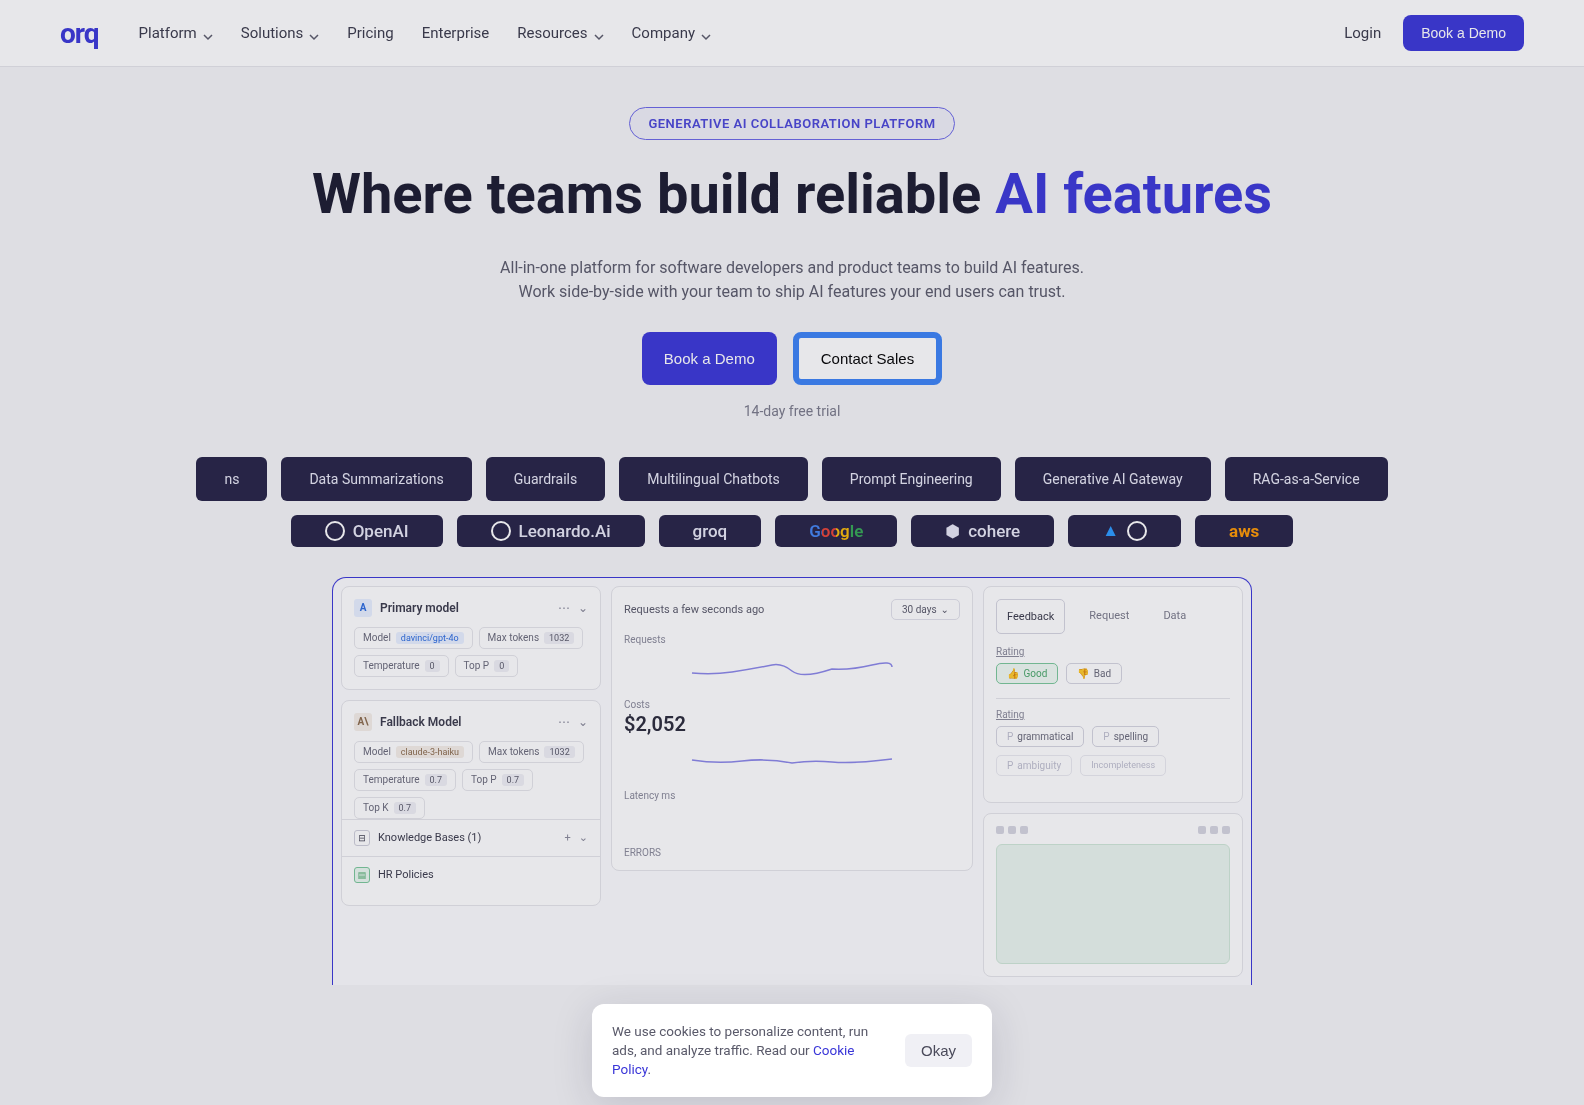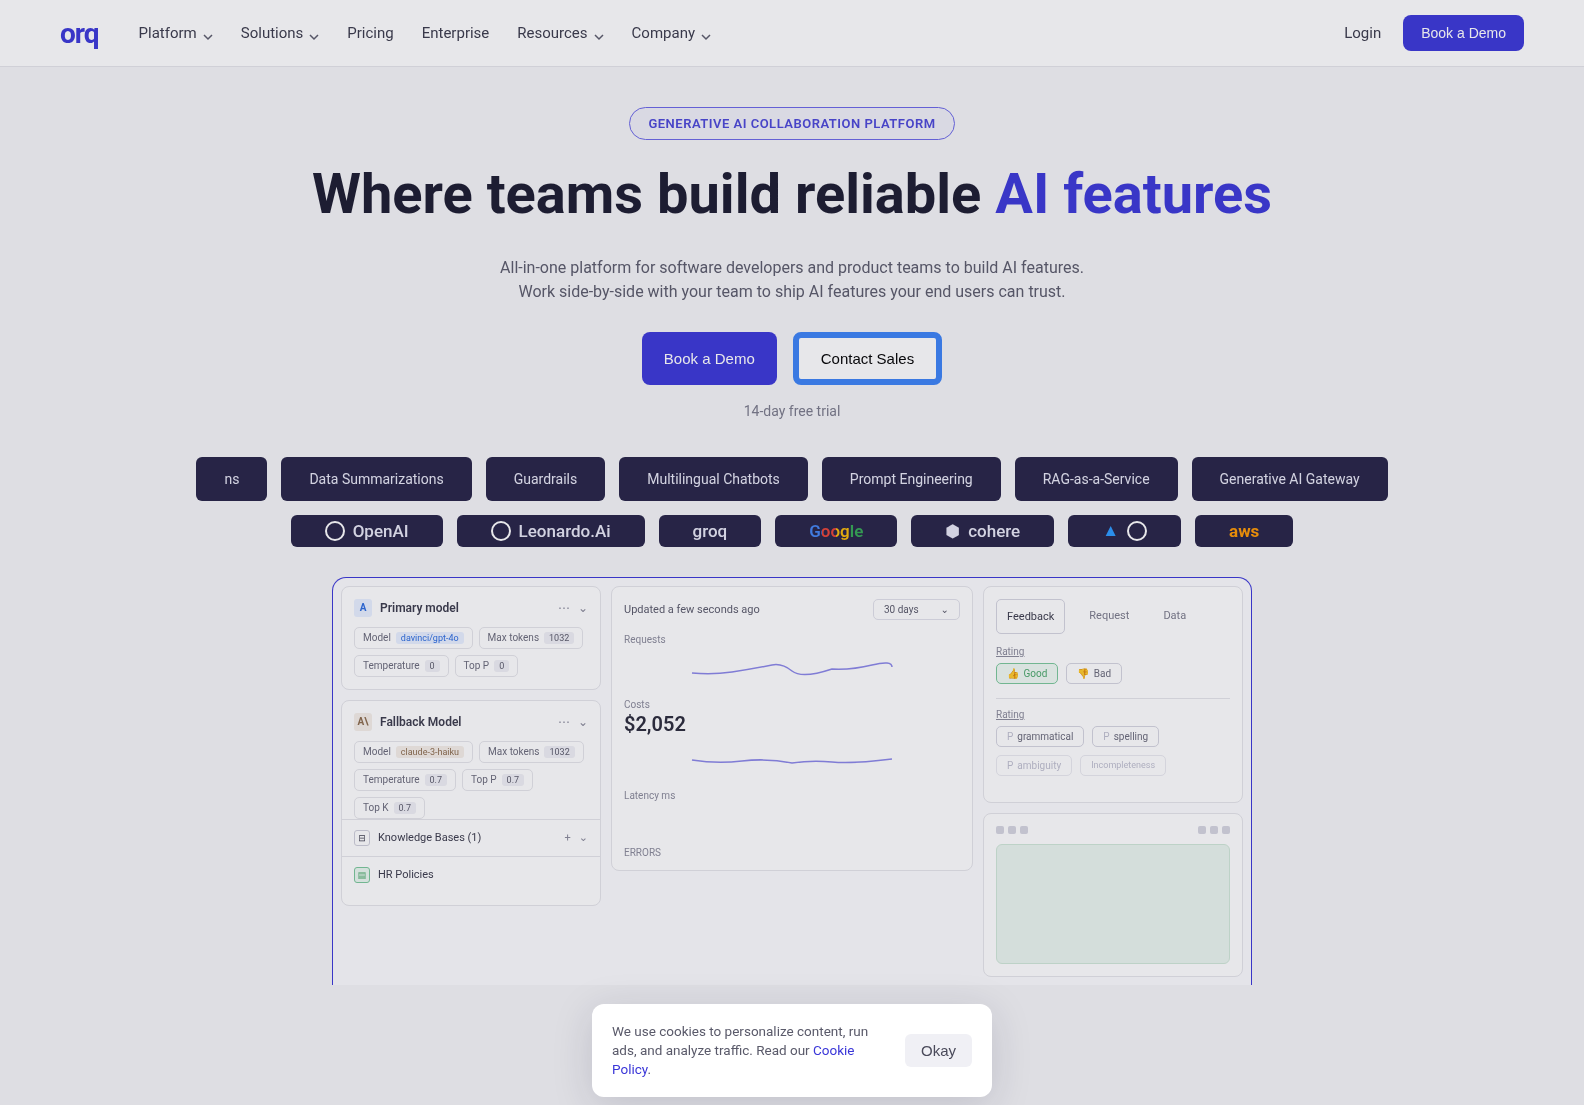--- a/index.html
+++ b/index.html
@@ -56,21 +56,21 @@
 .tag .mini.azure { background: #e8f0ff; color: #2a6adf; }
 .tag .mini.anth { background: #f5eee8; color: #8a6a4a; }
 .kb-row { border-top: 1px solid #e5e5ea; padding: 10px 12px; display: flex; align-items: center; justify-content: space-between; font-size: 11px; color: #3a3a4a; margin: 0 -12px; }
 .kb-row:first-of-type { margin-top: 10px; }
 .kb-left { display: flex; align-items: center; gap: 8px; }
 .kb-icon { width: 16px; height: 16px; border-radius: 3px; border: 1px solid #cfcfda; display: flex; align-items: center; justify-content: center; font-size: 9px; }
 .kb-icon.green { border-color: #7ac89a; color: #4aa86a; background: #eaf8ef; }
 .kb-actions { color: #8a8a9a; display: flex; gap: 8px; cursor: pointer; }
 
 .metrics-head { display: flex; align-items: center; justify-content: space-between; font-size: 11px; color: #5a5a6a; margin-bottom: 14px; }
-.select { border: 1px solid #e1e1ea; border-radius: 5px; padding: 4px 10px; font-size: 10px; display: flex; align-items: center; gap: 22px; cursor: pointer; }
+.select { border: 1px solid #e1e1ea; border-radius: 5px; padding: 4px 10px; font-size: 10px; display: flex; align-items: center; gap: 4px; cursor: pointer; }
 .metric-label { font-size: 10px; color: #8a8a9a; }
 .metric-value { font-size: 20px; font-weight: 600; color: #2a2a3a; margin-top: 2px; }
 .spark { height: 28px; margin: 10px 0 16px; }
 .spark svg { width: 100%; height: 100%; }
 .spark path { stroke: #8a86e8; stroke-width: 1.5; fill: none; }
 
 .tabs { display: flex; gap: 14px; margin-bottom: 12px; }
 .tab { font-size: 11px; color: #7a7a8a; padding: 10px 10px; border-radius: 5px; cursor: pointer; }
 .tab.active { border: 1px solid #d5d5e0; color: #3a3a4a; }
 .section-label { font-size: 10px; color: #8a8a9a; margin-bottom: 6px; text-decoration: underline; }
@@ -147,22 +147,22 @@
   </div>
   <div class="trial">14-day free trial</div>
 </section>
 
 <div class="chips-row">
   <div class="chip">ns</div>
   <div class="chip">Data Summarizations</div>
   <div class="chip">Guardrails</div>
   <div class="chip">Multilingual Chatbots</div>
   <div class="chip">Prompt Engineering</div>
+  <div class="chip">Generative AI Gateway</div>
   <div class="chip">RAG-as-a-Service</div>
-  <div class="chip">Generative AI Gateway</div>
 </div>
 
 <div class="logos-row">
   <div class="logo-chip">
       <span class="ring"></span>
       <span>OpenAI</span>
     </div>
   <div class="logo-chip">
       <span class="ring"></span>
       <span>Leonardo.Ai</span>
@@ -265,21 +265,21 @@
             <span class="kb-icon green">▤</span>
             <span>HR Policies</span>
           </div>
       </div>
     </div>
   </div>
 
   <div class="col col2">
     <div class="card">
       <div class="metrics-head">
-        <span>Updated a few seconds ago</span>
+        <span>Requests a few seconds ago</span>
         <div class="select">
             <span>30 days</span>
             <span>⌄</span>
           </div>
       </div>
       <div class="metric-label">Requests</div>
       <div class="spark"><svg viewBox="0 0 200 28">
             <path d="M0 18 Q20 20 40 17 T80 10 Q90 8 100 16 T140 14 Q160 15 180 10 T200 12"></path>
           </svg></div>
       <div class="metric-label">Costs</div>

